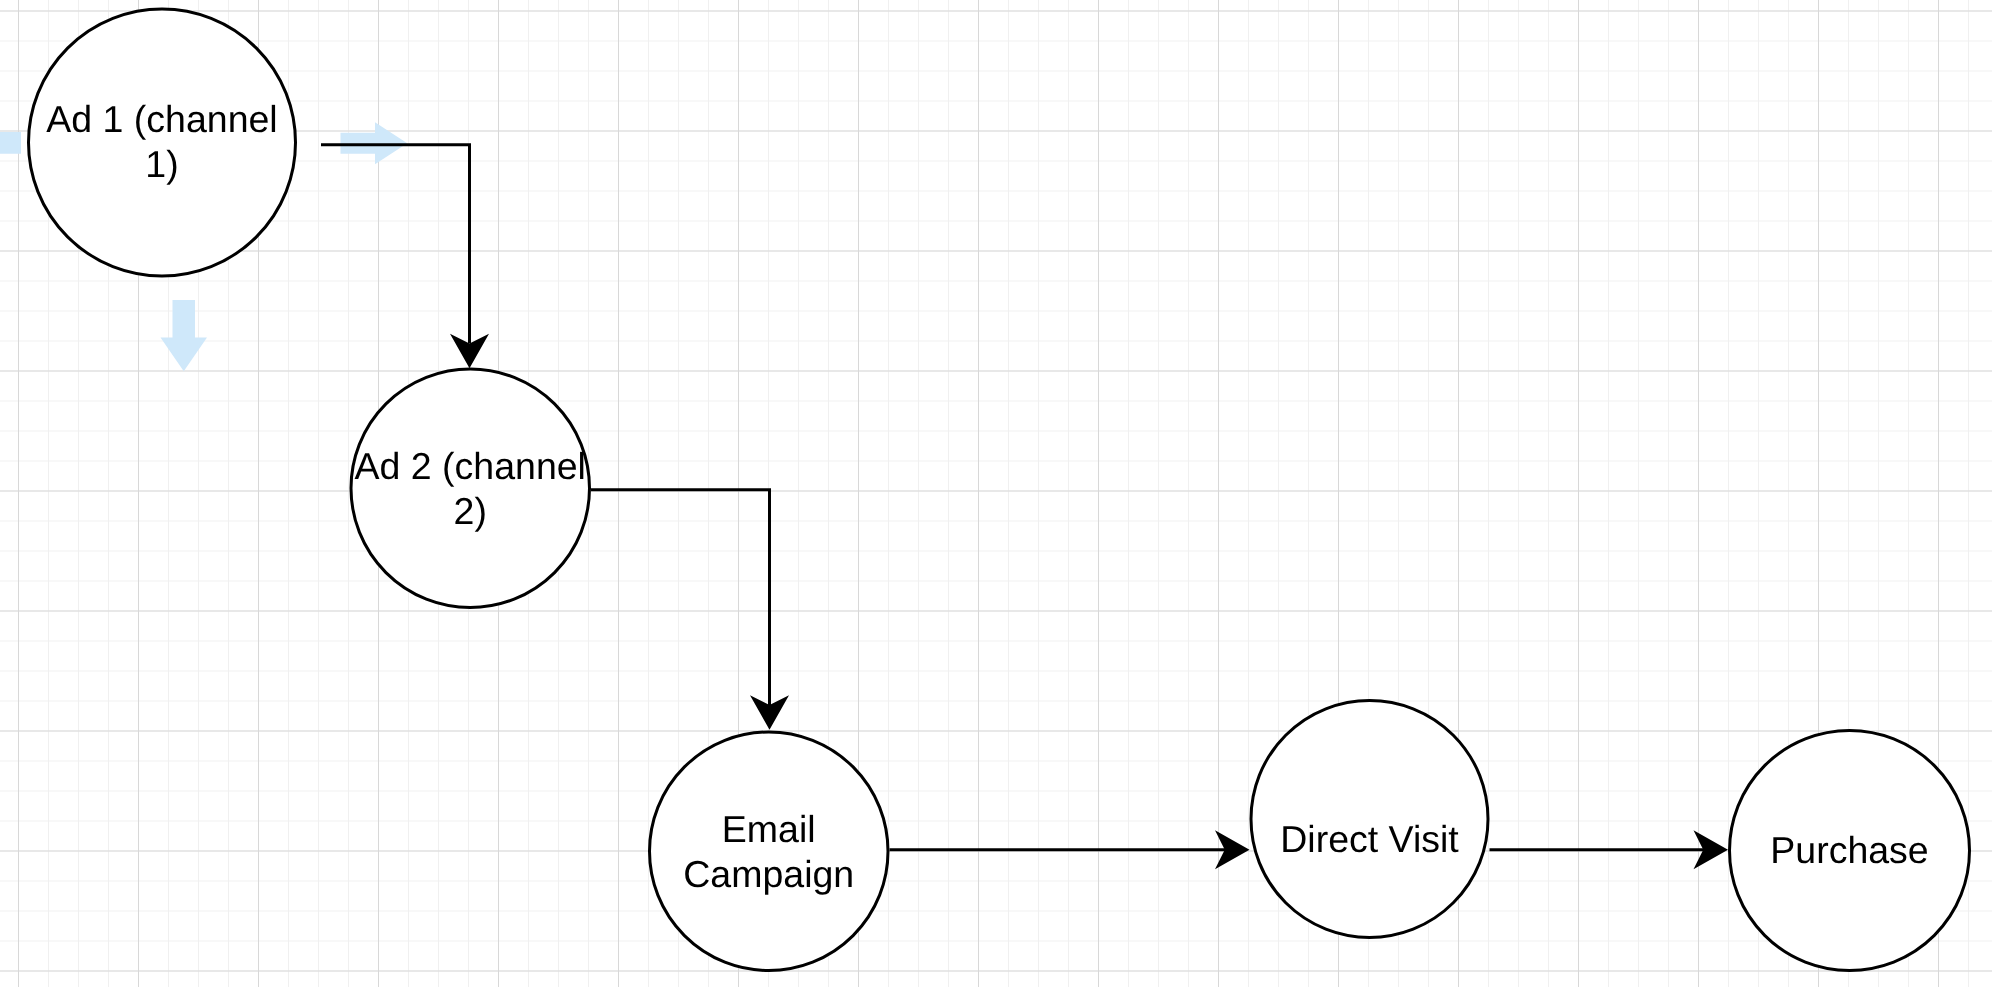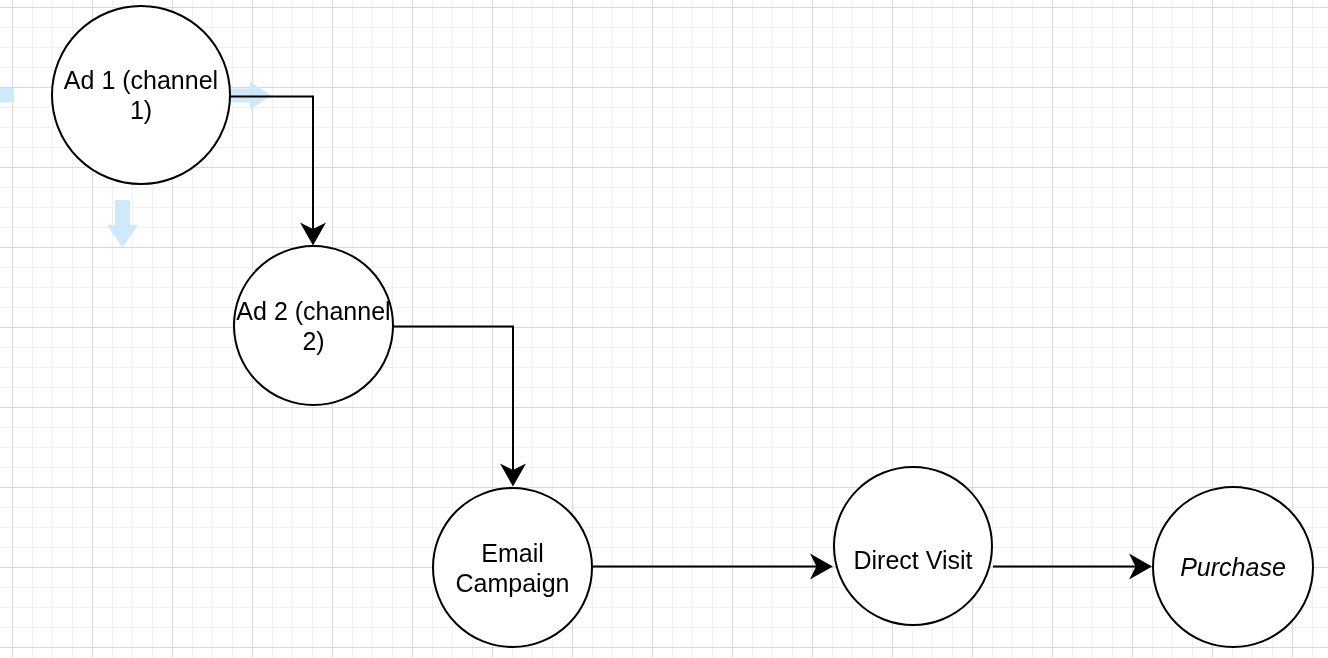--- a/index.html
+++ b/index.html
@@ -71,33 +71,33 @@
       <path class="edge-line" d="M593 566.5 H817"></path>
       <path class="edge-head" d="M833 566.5 L810 553.5 L816.5 566.5 L810 579.5 Z"></path>
     </g>
 
     <g>
       <path class="edge-line" d="M993 566.5 H1136"></path>
       <path class="edge-head" d="M1152 566.5 L1129 553.5 L1135.5 566.5 L1129 579.5 Z"></path>
     </g>
   </svg>
 
-  <div class="node" style="left:51px;top:5px;width:180px;height:180px;">
+  <div class="node" style="left:18px;top:5px;width:180px;height:180px;">
     <span class="node-label">Ad 1 (channel 1)</span>
   </div>
 
   <div class="node" style="left:233px;top:245px;width:161px;height:161px;text-align:center;">
     <span class="node-label">Ad 2 (channel 2)</span>
   </div>
 
   <div class="node" style="left:432px;top:487px;width:161px;height:161px;">
     <span class="node-label">Email Campaign</span>
   </div>
 
   <div class="node" style="left:833px;top:466px;width:160px;height:160px;">
     <span class="node-label label-offset-down">Direct Visit</span>
   </div>
 
-  <div class="node" style="left:1152px;top:486px;width:162px;height:162px;font-style:italic;">
+  <div class="node" style="left:1152px;top:486px;width:162px;height:162px;">
     <span class="node-label">Purchase</span>
   </div>
 
 </div>
 
 </body></html>

